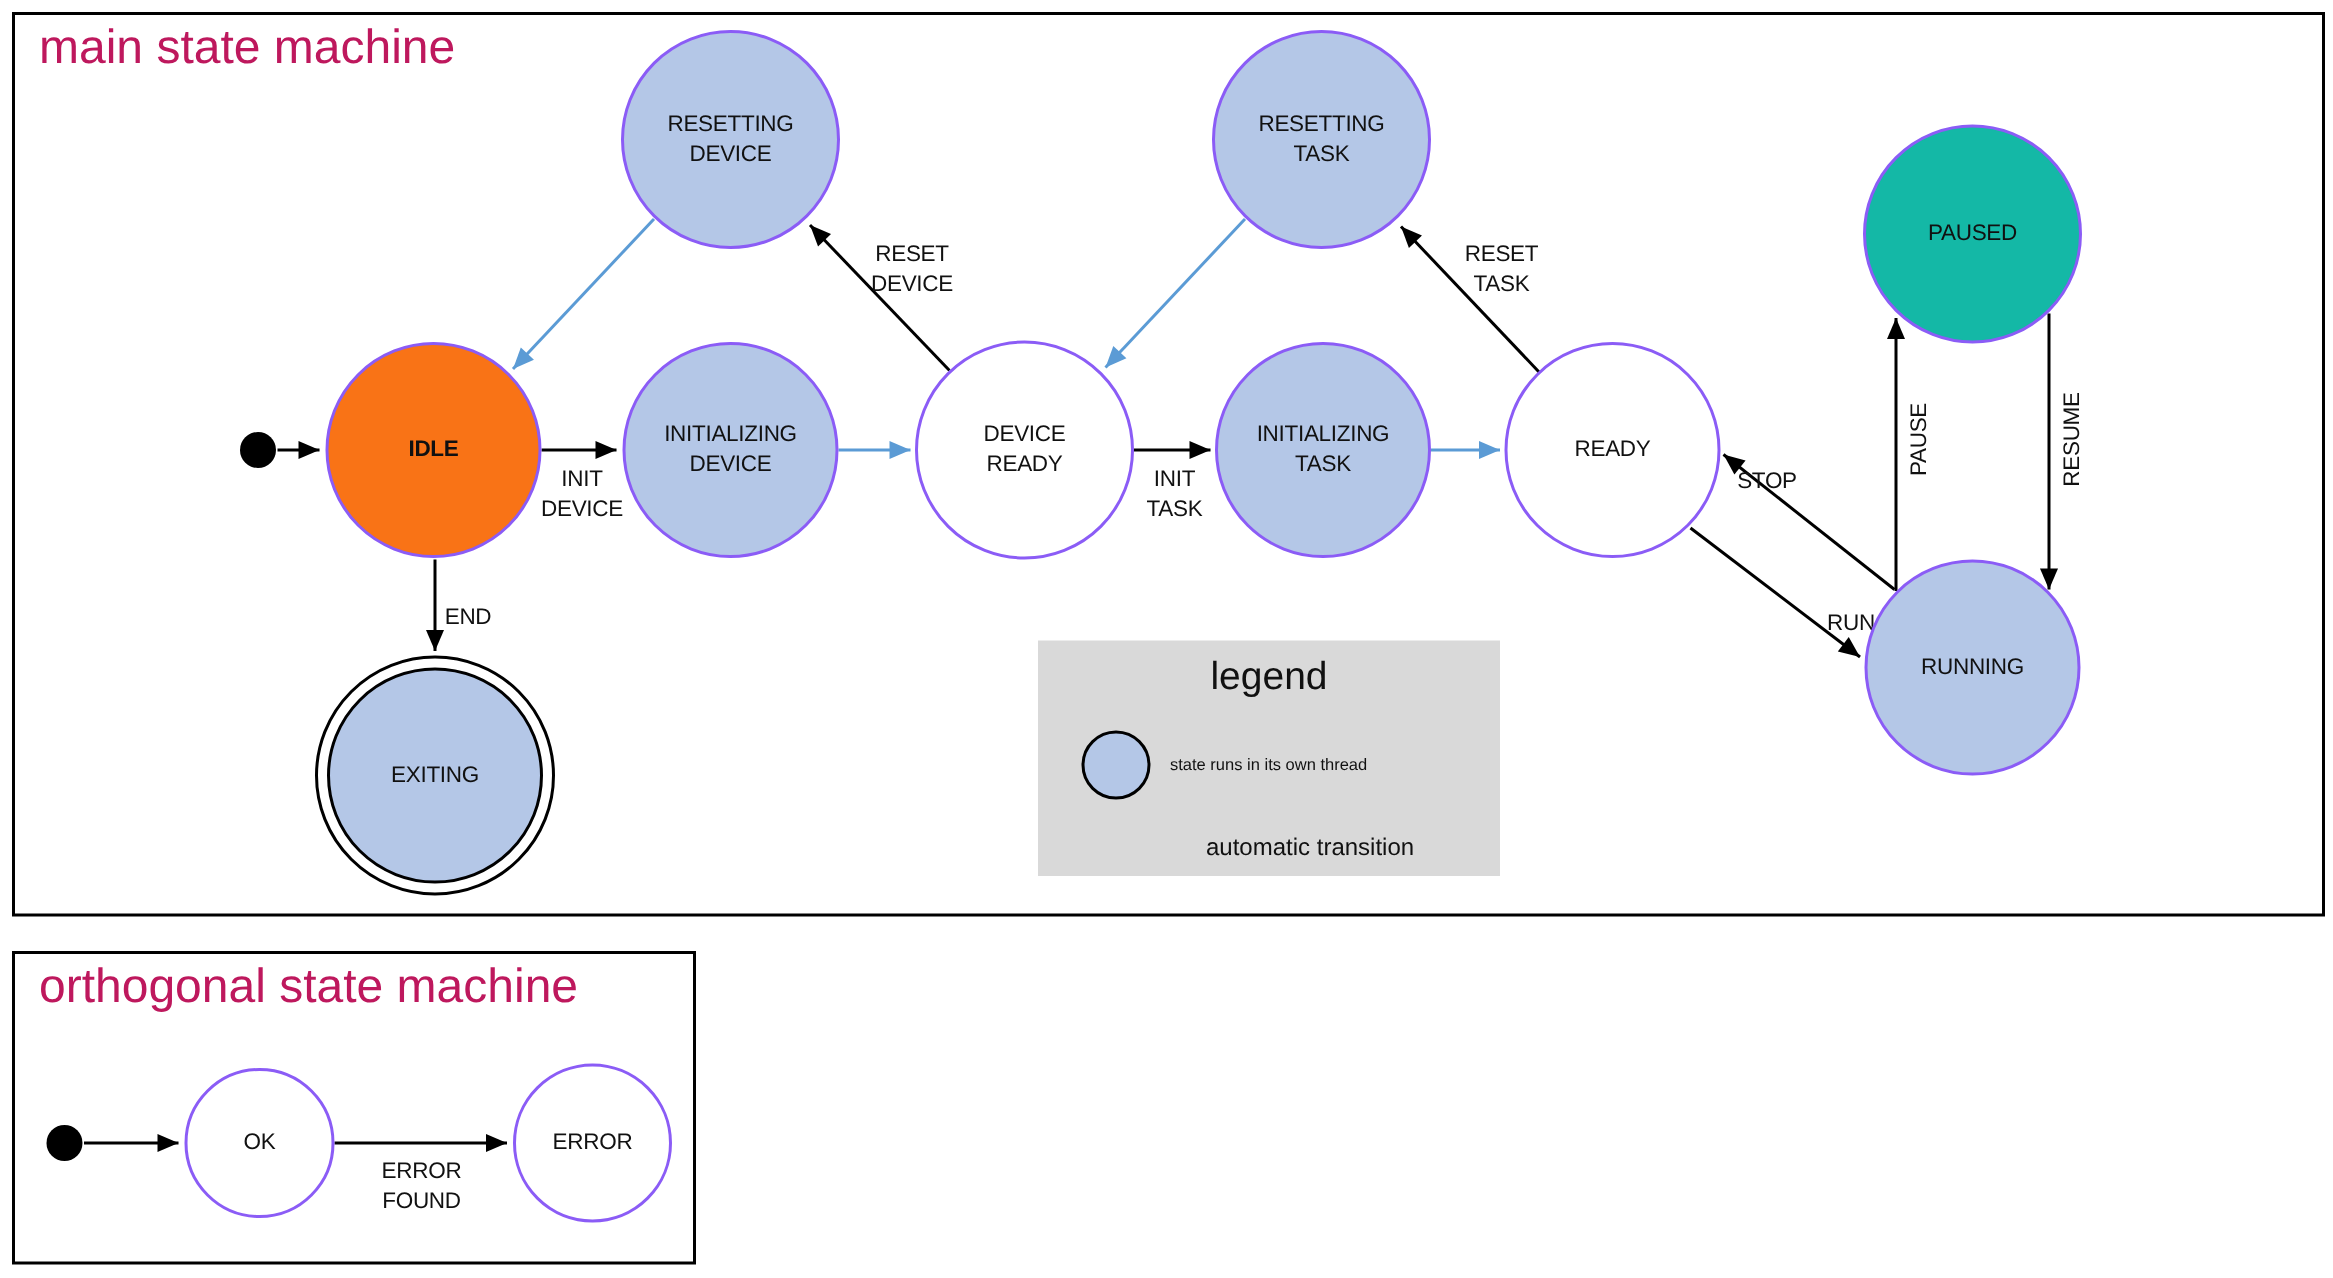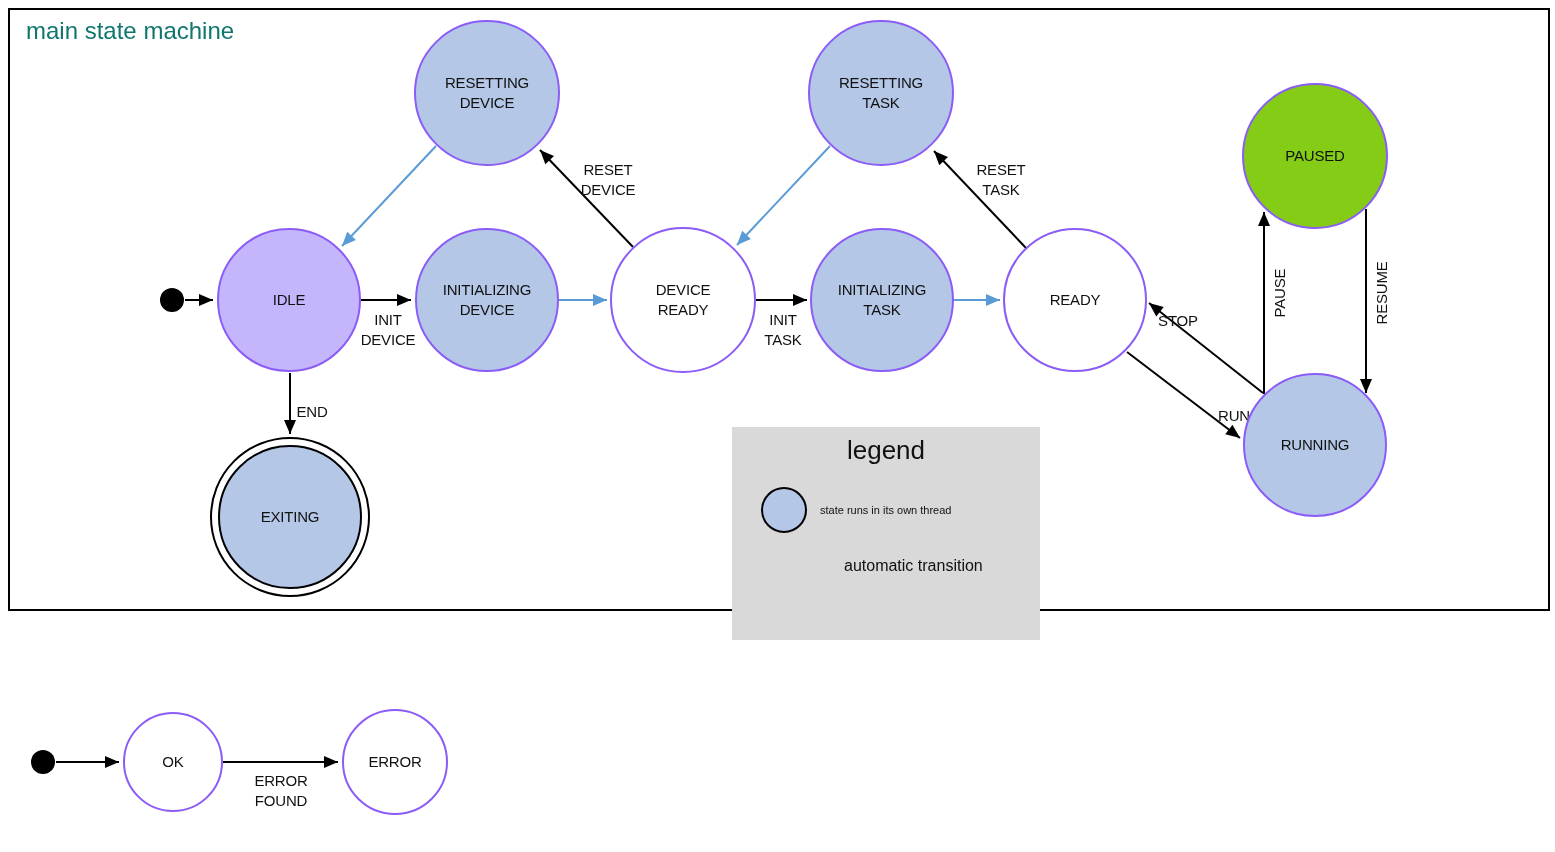--- a/index.html
+++ b/index.html
@@ -3,22 +3,22 @@
 <meta charset="utf-8">
 <style>
   html, body { margin:0; padding:0; background:#ffffff; }
   .canvas {
     position:relative; width:1555px; height:852px; background:#ffffff;
     font-family:"Liberation Sans", sans-serif; color:#111111; overflow:hidden;
   }
   .frame { position:absolute; border:2px solid #000000; box-sizing:border-box; background:transparent; }
   .frame-main { left:8px; top:8px; width:1542px; height:603px; }
   .frame-ortho { left:8px; top:634px; width:456px; height:209px; }
-  .frame-title { position:absolute; left:16px; top:6px; font-size:24px; line-height:30px; color:#0f766e; white-space:nowrap; }
-  .legend-box { position:absolute; left:732px; top:427px; width:308px; height:213px; box-sizing:border-box; }
+  .frame-title { position:absolute; left:16px; top:6px; font-size:32px; line-height:30px; color:#be185d; white-space:nowrap; }
+  .legend-box { position:absolute; left:692px; top:427px; width:308px; height:157px; box-sizing:border-box; }
   .legend-title { position:absolute; left:0; top:8px; width:100%; text-align:center; font-size:26px; line-height:30px; }
   .legend-swatch-circle { position:absolute; left:29px; top:60px; width:46px; height:46px; border:2px solid #000000; border-radius:50%; box-sizing:border-box; }
   .legend-label-1 { position:absolute; left:88px; top:75px; font-size:11px; line-height:16px; }
   .legend-label-2 { position:absolute; left:88px; top:131px; font-size:16px; line-height:16px;margin-left:24px; }
   .edges-layer { position:absolute; left:0; top:0; }
   .node {
     position:absolute; border:2px solid #8b5cf6; border-radius:50%; box-sizing:border-box;
     display:flex; align-items:center; justify-content:center;
     text-align:center; white-space:pre; font-size:15px; line-height:20px; letter-spacing:-0.2px;
   }
@@ -68,20 +68,23 @@
       <line x1="290" y1="373" x2="290" y2="434" stroke="#000000" stroke-width="2" marker-end="url(#arrow-black)"></line>
       <line x1="778" y1="566" x2="737" y2="566" stroke="#5b9bd5" stroke-width="2" marker-end="url(#arrow-blue)"></line>
       <line x1="56" y1="762" x2="119" y2="762" stroke="#000000" stroke-width="2" marker-end="url(#arrow-black)"></line>
       <line x1="223" y1="762" x2="338" y2="762" stroke="#000000" stroke-width="2" marker-end="url(#arrow-black)"></line>
     </svg>
 
   <div class="frame frame-main">
     <div class="frame-title">main state machine</div>
   </div>
 
+  <div class="frame frame-ortho">
+    <div class="frame-title">orthogonal state machine</div>
+  </div>
 
   <div class="legend-box" id="legend-box" style="background: rgb(217, 217, 217);">
     <div class="legend-title">legend</div>
     <span class="legend-swatch-circle" id="legend-swatch-circle" style="background: rgb(180, 199, 231);"></span>
     <span class="legend-label-1">state runs in its own thread</span>
     <span class="legend-label-2">automatic transition</span>
   </div>
 
 <div class="edge-label" style="left: 388px; top: 330px;">INIT
 DEVICE</div>
@@ -91,33 +94,33 @@
 DEVICE</div>
     <div class="edge-label" style="left: 1001px; top: 180px;">RESET
 TASK</div>
     <div class="edge-label" style="left: 1178px; top: 321px;">STOP</div>
     <div class="edge-label" style="left: 1234px; top: 416px;">RUN</div>
     <div class="edge-label" style="left: 1280px; top: 293px; transform: translate(-50%, -50%) rotate(-90deg);">PAUSE</div>
     <div class="edge-label" style="left: 1382px; top: 293px; transform: translate(-50%, -50%) rotate(-90deg);">RESUME</div>
     <div class="edge-label" style="left: 312px; top: 412px;">END</div>
     <div class="edge-label" style="left: 281px; top: 791px;">ERROR
 FOUND</div>
-    <div class="node" style="left: 217px; top: 228px; width: 144px; height: 144px; background: #c4b5fd;">IDLE</div>
+    <div class="node" style="left: 217px; top: 228px; width: 144px; height: 144px; background: #f97316; font-weight: bold;">IDLE</div>
     <div class="node" style="left: 414px; top: 20px; width: 146px; height: 146px; background: rgb(180, 199, 231);">RESETTING
 DEVICE</div>
     <div class="node" style="left: 415px; top: 228px; width: 144px; height: 144px; background: rgb(180, 199, 231);">INITIALIZING
 DEVICE</div>
     <div class="node" style="left: 610px; top: 227px; width: 146px; height: 146px; background: rgb(255, 255, 255);">DEVICE
 READY</div>
     <div class="node" style="left: 808px; top: 20px; width: 146px; height: 146px; background: rgb(180, 199, 231);">RESETTING
 TASK</div>
     <div class="node" style="left: 810px; top: 228px; width: 144px; height: 144px; background: rgb(180, 199, 231);">INITIALIZING
 TASK</div>
     <div class="node" style="left: 1003px; top: 228px; width: 144px; height: 144px; background: rgb(255, 255, 255);">READY</div>
-    <div class="node" style="left: 1242px; top: 83px; width: 146px; height: 146px; background: #84cc16;">PAUSED</div>
+    <div class="node" style="left: 1242px; top: 83px; width: 146px; height: 146px; background: #14b8a6;">PAUSED</div>
     <div class="node" style="left: 1243px; top: 373px; width: 144px; height: 144px; background: rgb(180, 199, 231);">RUNNING</div>
     <div class="node-outer" style="left: 210px; top: 437px; width: 160px; height: 160px;">
       <div class="node-inner" style="width: 144px; height: 144px; background: rgb(180, 199, 231);">EXITING</div>
     </div>
     <div class="node" style="left: 123px; top: 712px; width: 100px; height: 100px; background: rgb(255, 255, 255);">OK</div>
     <div class="node" style="left: 342px; top: 709px; width: 106px; height: 106px; background: rgb(255, 255, 255);">ERROR</div>
     <div class="initial-dot" style="left: 160px; top: 288px; width: 24px; height: 24px; background: rgb(0, 0, 0);"></div>
     <div class="initial-dot" style="left: 31px; top: 750px; width: 24px; height: 24px; background: rgb(0, 0, 0);"></div>
   </div>
 

